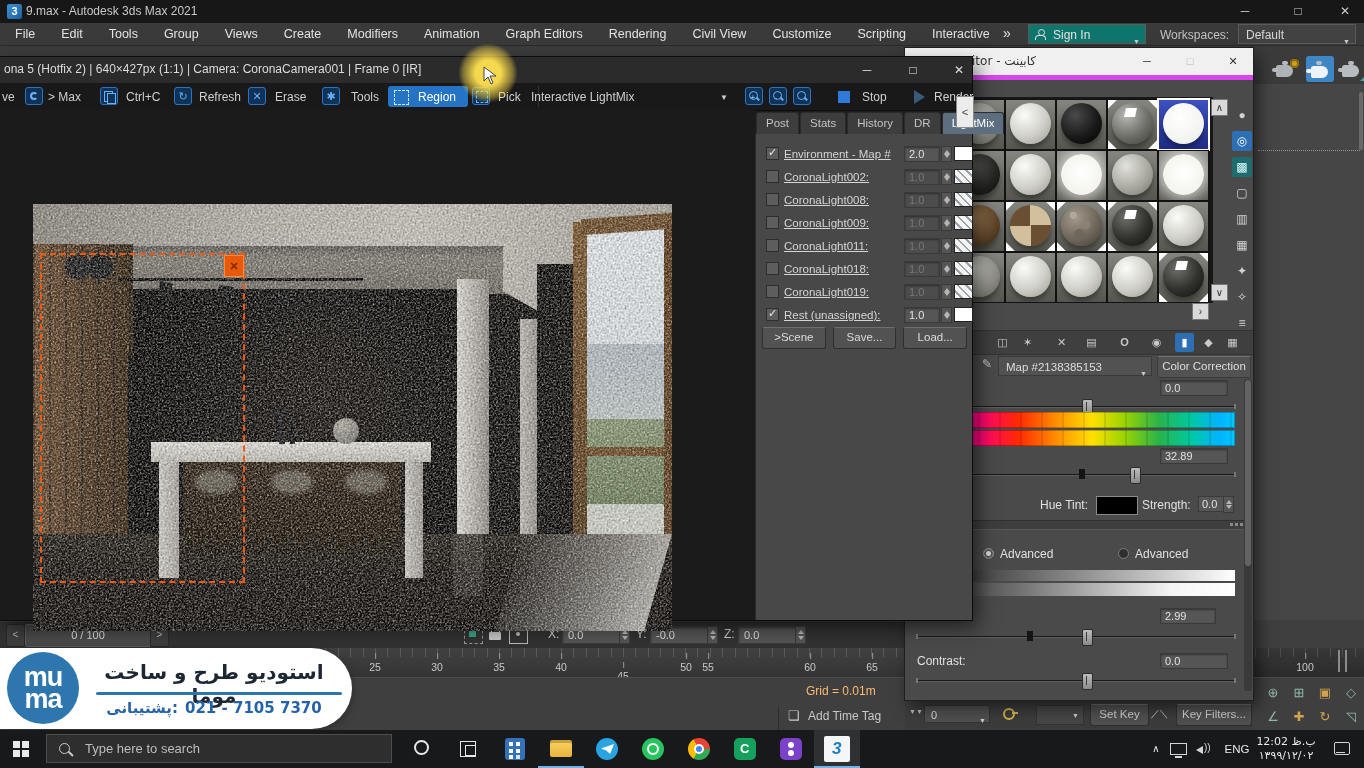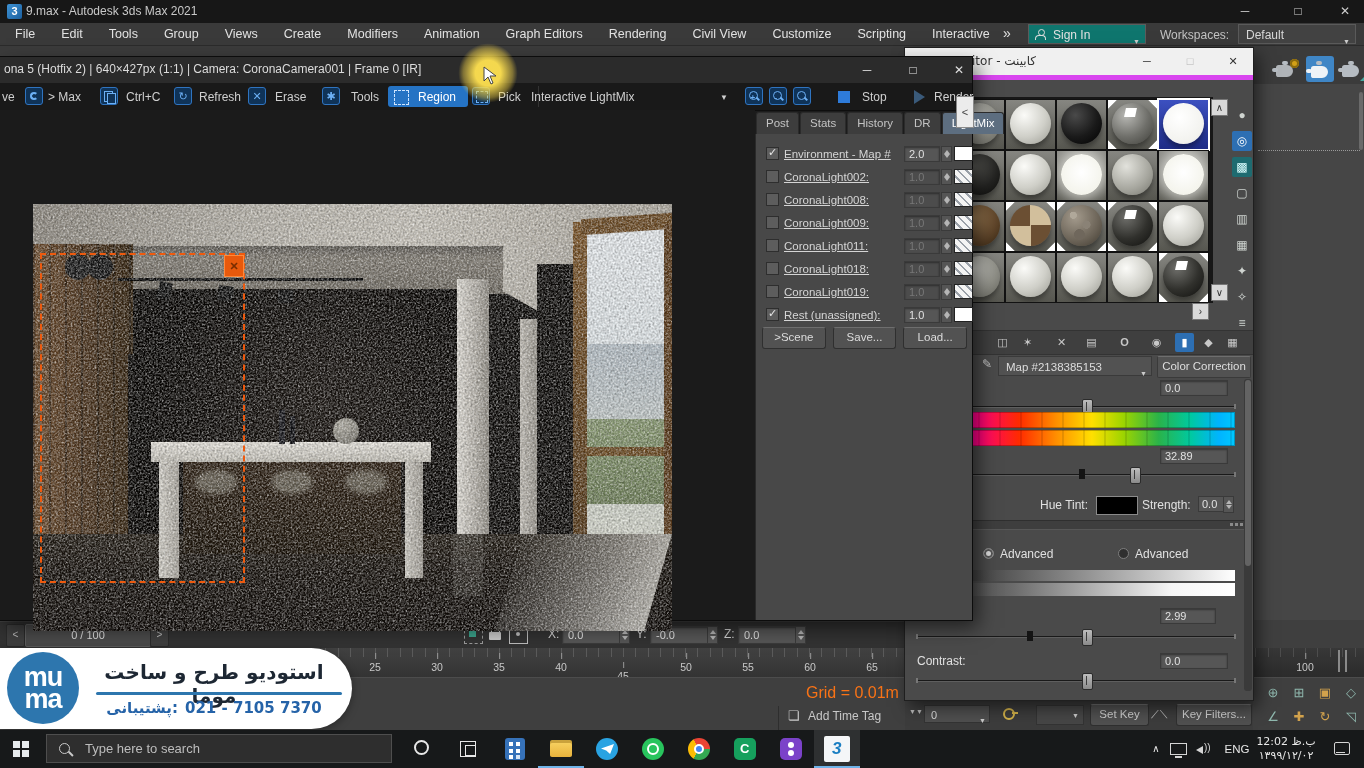--- a/index.html
+++ b/index.html
@@ -64,21 +64,21 @@
   .sic.gizmo{border:1px dashed #999;} .sic.gizmo::after{content:"";position:absolute;left:4px;top:4px;width:7px;height:7px;background:#3aa08a;}
   .sic.lock::before{content:"";position:absolute;left:4px;top:1px;width:7px;height:6px;border:1.5px solid #c6c6c6;border-bottom:none;border-radius:4px 4px 0 0;}
   .sic.lock::after{content:"";position:absolute;left:2px;top:7px;width:12px;height:8px;background:#c6c6c6;border-radius:1px;}
   .sic.move{border:1px solid #bbb;} .sic.move::after{content:"";position:absolute;left:6px;top:6px;width:4px;height:4px;background:#bbb;border-radius:50%;}
   .coordlab{top:7px;color:#cfcfcf;font-size:12px;}
   .coordfld{top:6px;width:56px;height:16px;background:#565656;border:1px solid #3a3a3a;color:#e0e0e0;
      font-size:11px;line-height:16px;padding-left:5px;box-shadow:inset 0 1px 2px rgba(0,0,0,.4);}
   .spin{width:11px;height:18px;background:#555;border:1px solid #3a3a3a;box-sizing:border-box;}
   .spin::before{content:"";position:absolute;left:2px;top:3px;border-left:3px solid transparent;border-right:3px solid transparent;border-bottom:4px solid #b5b5b5;}
   .spin::after{content:"";position:absolute;left:2px;bottom:3px;border-left:3px solid transparent;border-right:3px solid transparent;border-top:4px solid #b5b5b5;}
-  #gridlab{left:806px;top:64px;color:#f97316;font-size:16px;position:absolute;}
+  #gridlab{left:806px;top:64px;color:#fdba74;font-size:12px;position:absolute;}
   #tagsep{left:778px;top:86px;width:1px;height:24px;background:#2e2e2e;}
   #cubeic{left:788px;top:88px;color:#c8c8c8;font-size:13px;}
   #tagtext{left:808px;top:89px;color:#c8c8c8;font-size:12px;}
   
   #animstrip{left:905px;top:80px;width:348px;height:30px;background:#3c3c3c;}
   #animstrip .ddm{position:absolute;left:4px;top:8px;color:#b9b9b9;font-size:7px;}
   #animfld{position:absolute;left:19px;top:5px;width:66px;height:18px;background:#4f4f4f;border:1px solid #333;
      color:#ddd;font-size:11px;line-height:18px;padding-left:6px;box-sizing:border-box;}
   #animfld .dd{position:absolute;right:3px;top:6px;font-size:7px;color:#ccc;}
   .keyic{left:98px;top:6px;width:14px;height:14px;position:absolute;}
@@ -399,21 +399,21 @@
       <div class="endmark"></div>
     </div>
     <div class="ab" style="left:0;top:28px;width:1364px;height:29px">
 
     <span class="rtick" style="left: 375px;"><b style="font-weight:normal">25</b></span>
         <span class="rtick" style="left: 437px;"><b style="font-weight:normal">30</b></span>
         <span class="rtick" style="left: 499px;"><b style="font-weight:normal">35</b></span>
         <span class="rtick" style="left: 561px;"><b style="font-weight:normal">40</b></span>
         <span class="rtick" style="left: 623px; margin-top: 9px;"><b style="font-weight:normal">45</b></span>
         <span class="rtick" style="left: 686px;"><b style="font-weight:normal">50</b></span>
-        <span class="rtick" style="left: 748px; text-align: right;"><b style="font-weight:normal">55</b></span>
+        <span class="rtick" style="left: 708px; text-align: right;"><b style="font-weight:normal">55</b></span>
         <span class="rtick" style="left: 810px;"><b style="font-weight:normal">60</b></span>
         <span class="rtick" style="left: 872px;"><b style="font-weight:normal">65</b></span>
         <span class="rtick" style="left: 1305px;"><b style="font-weight:normal">100</b></span>
       </div>
 
     <div id="statusrow" class="ab"></div>
     <div class="sic gizmo ab" style="left:464px"></div>
     <div class="sic lock ab" style="left:487px"></div>
     <div class="sic move ab" style="left:509px"></div>
 

